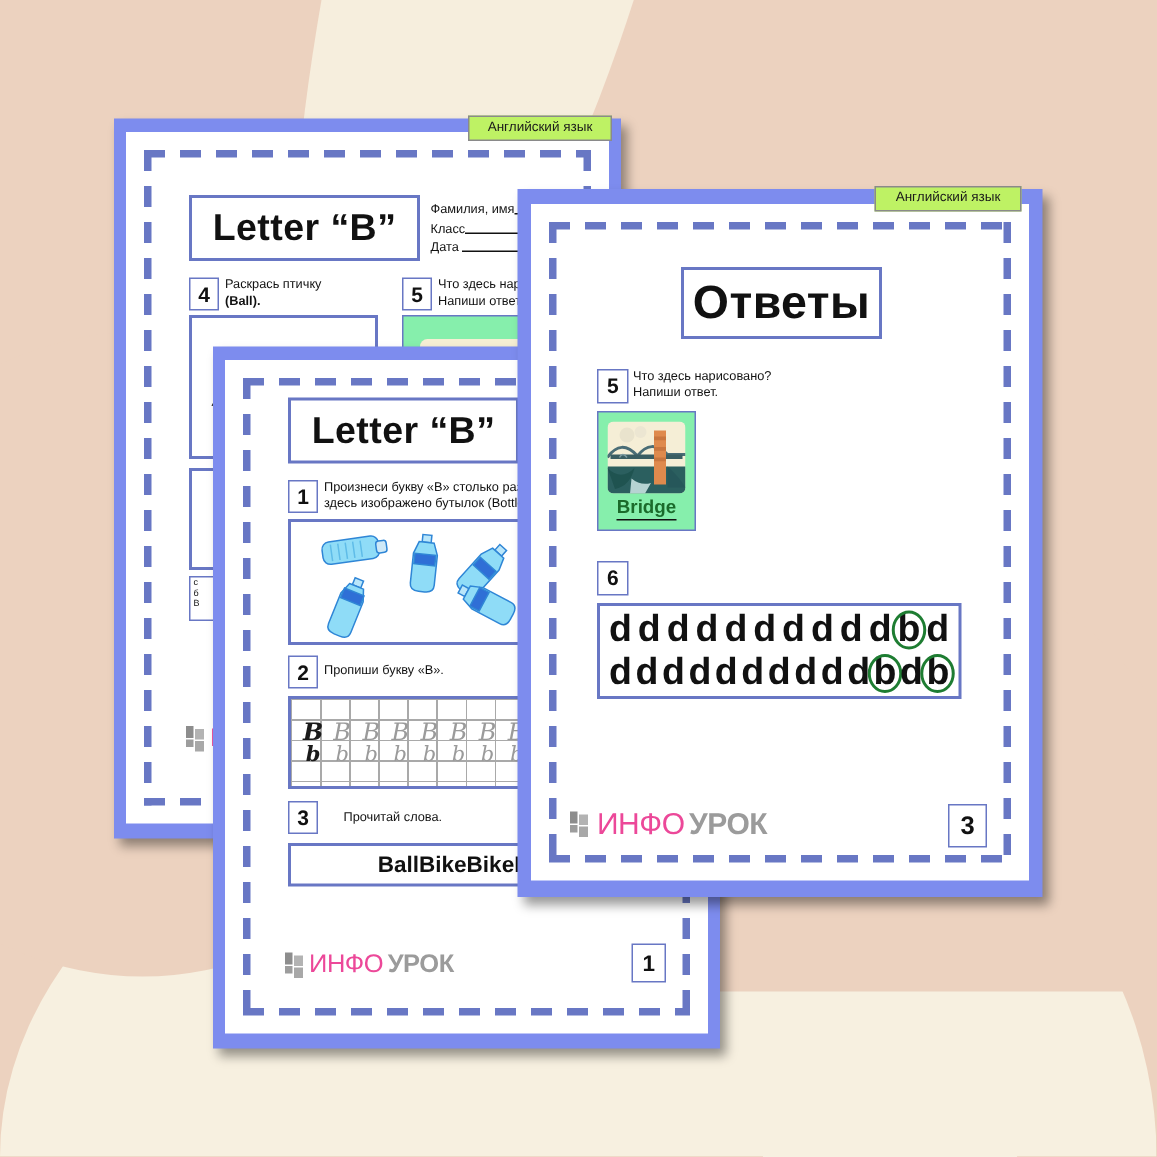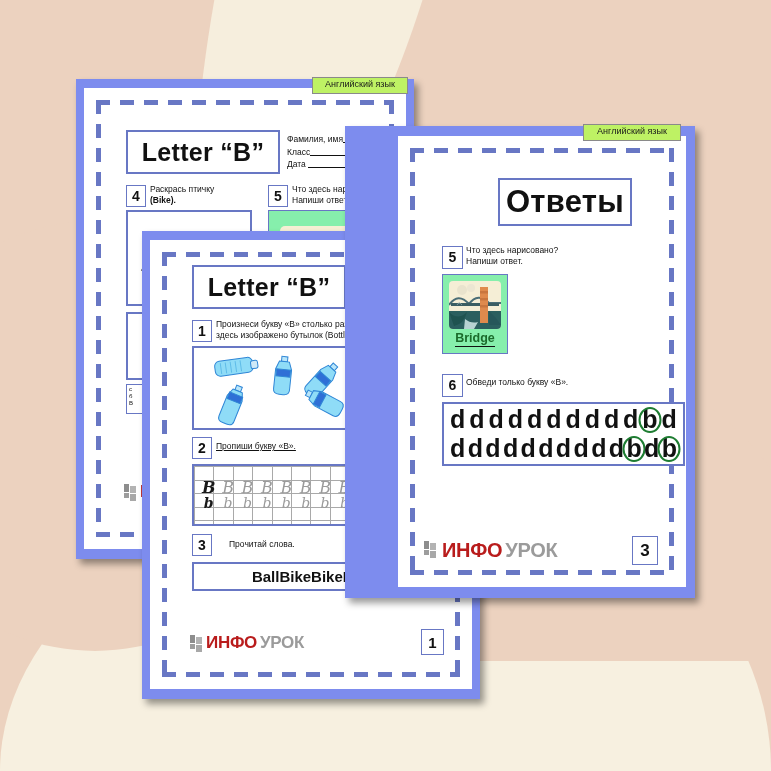--- a/index.html
+++ b/index.html
@@ -60,21 +60,21 @@
      font-weight:bold;color:#111;}
 
   
   .logo{position:absolute;display:flex;align-items:center;gap:3px;}
   .logo .sq{position:relative;width:13px;height:17px;}
   .logo .sq i{position:absolute;background:#9a9a9a;display:block;}
   .logo .sq i.a{left:0;top:0;width:5px;height:8px;background:#8d8d8d;}
   .logo .sq i.b{left:6px;top:2px;width:6px;height:7px;background:#b3b3b3;}
   .logo .sq i.c{left:0;top:9px;width:5px;height:5px;background:#9d9d9d;}
   .logo .sq i.d{left:6px;top:10px;width:6px;height:7px;background:#a8a8a8;}
-  .logo .t1{color:#b91c1c;font-weight:bold;letter-spacing:-.3px;}
+  .logo .t1{color:#ec4899;font-weight:normal;letter-spacing:-.3px;}
   .logo .t2{color:#9b9b9b;font-weight:bold;letter-spacing:-.3px;}
 
   .pagenum{position:absolute;border:1.5px solid #6877c4;background:#fff;
      display:flex;align-items:center;justify-content:center;font-weight:bold;color:#111;}
 
   
   .letterbox{position:absolute;border:2px solid #6877c4;background:#fff;
      display:flex;flex-direction:column;justify-content:center;padding:2px 6px;box-sizing:border-box;}
   .letterrow{display:flex;justify-content:space-between;align-items:center;}
   .letterrow span{font-weight:bold;color:#111;position:relative;display:inline-block;
@@ -127,21 +127,21 @@
 
         <div class="fields" style="left:203px;top:45px;">
           <div><span>Фамилия, имя</span><span class="ln" style="width:80px"></span></div>
           <div><span>Класс</span><span class="ln" style="width:100px"></span></div>
           <div><span>Дата </span><span class="ln" style="width:105px"></span></div>
         </div>
 
         <div class="qnum" style="left:42px;top:97px;width:18px;height:20px;font-size:14px;line-height:20px;">4</div>
         <div class="qtext" style="left:66px;top:96px;width:110px;">
           <div>Раскрась птичку</div>
-          <div style="font-weight:bold">(Bike).</div>
+          <div style="font-weight:bold">(Ball).</div>
         </div>
         <div class="birdbox" style="left:42px;top:122px;width:122px;height:92px;">
           <svg width="122" height="92" viewBox="0 0 122 92">
             <ellipse cx="62" cy="52" rx="30" ry="22" fill="none" stroke="#333" stroke-width="1.4"></ellipse>
             <circle cx="88" cy="36" r="12" fill="none" stroke="#333" stroke-width="1.4"></circle>
             <path d="M98 34 l12 4 -12 5 z" fill="none" stroke="#333" stroke-width="1.4"></path>
             <path d="M36 50 q-16 -4 -22 8 q14 2 22 -2" fill="none" stroke="#333" stroke-width="1.4"></path>
             <path d="M58 74 l-3 12 M70 74 l3 12" stroke="#333" stroke-width="1.4" fill="none"></path>
             <circle cx="92" cy="33" r="1.6" fill="#333"></circle>
           </svg>
@@ -242,21 +242,21 @@
               <g transform="translate(170,58) rotate(-88)">
                 <rect x="3" y="0" width="6" height="5" fill="#b9e6fa"></rect>
                 <path d="M1 5 h10 l3 8 v26 q0 5 -6 5 h-4 q-6 0 -6 -5 v-26z" fill="#8fdcf7"></path>
                 <rect x="-1" y="17" width="14" height="7" fill="#2f6fd6"></rect>
               </g>
             </g>
           </svg>
         </div>
 
         <div class="qnum" style="left:42px;top:197px;width:18px;height:20px;font-size:14px;line-height:20px;">2</div>
-        <div class="qtext" style="left:66px;top:201px;width:200px;text-decoration:underline;">
+        <div class="qtext" style="left:66px;top:201px;width:200px;">
           <div>Пропиши букву «B».</div>
         </div>
 
         <div class="cursive" style="left:42px;top:224px;width:235px;height:58px;">
           <div class="g"></div>
           <div class="row" style="top:12px;font-size:16px;">
             <span class="first">B</span>
             <span>B</span>
             <span>B</span>
             <span>B</span>
@@ -303,21 +303,21 @@
           <span class="t1">ИНФО</span>
             <span class="t2">УРОК</span>
         </div>
 
         <div class="pagenum" style="right:28px;top:389px;width:21px;height:24px;font-size:15px;">1</div>
       </div>
     </div>
   </div>
 
   <div class="sheet" style="left:345px;top:126px;width:350px;height:472px;">
-    <div class="sheet-inner" style="left:9px;top:10px;right:9px;bottom:11px;margin-left:44px;">
+    <div class="sheet-inner" style="left:9px;top:10px;right:9px;bottom:11px;">
       <div class="page">
         <div class="dashframe" style="left:12px;top:12px;right:12px;bottom:12px;"></div>
 
         <div class="titlebox" style="left:100px;top:42px;width:130px;height:44px;font-size:31px;">Ответы</div>
 
         <div class="qnum" style="left:44px;top:110px;width:19px;height:21px;font-size:14px;line-height:21px;">5</div>
         <div class="qtext" style="left:68px;top:109px;width:180px;">
           <div>Что здесь нарисовано?</div>
           <div>Напиши ответ.</div>
         </div>
@@ -343,23 +343,20 @@
               <path d="M0 31 q9 9 18 0 q-3 12 -13 14 z" fill="#1f5350"></path>
               <path d="M40 30 q7 6 12 14 l-12 0z" fill="#26575a"></path>
               <path d="M16 38 q6 5 13 3 l-4 7 h-10z" fill="#d9f0ef" opacity=".8"></path>
               <path d="M8 24 q2 -4 5 0" fill="none" stroke="#7d9aa0" stroke-width="1"></path>
             </g>
           </svg>
           <span class="picword" style="font-size:12.5px;">Bridge</span>
         </div>
 
         <div class="qnum" style="left:44px;top:238px;width:19px;height:21px;font-size:14px;line-height:21px;">6</div>
-        <div class="qtext" style="left:68px;top:241px;width:220px;">
-          <div>Обведи только букву «B».</div>
-        </div>
 
         <div class="letterbox" style="left:44px;top:266px;width:243px;height:64px;">
           <div class="letterrow" style="font-size:25px;">
             <span>d</span>
             <span>d</span>
             <span>d</span>
             <span>d</span>
             <span>d</span>
             <span>d</span>
             <span>d</span>

